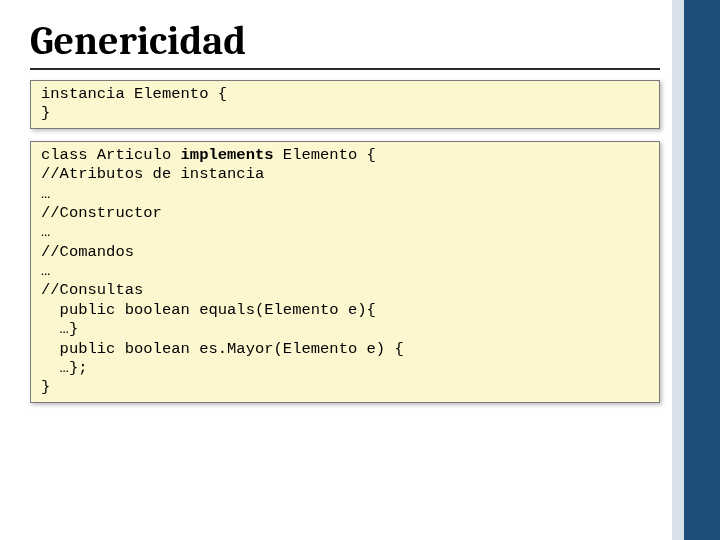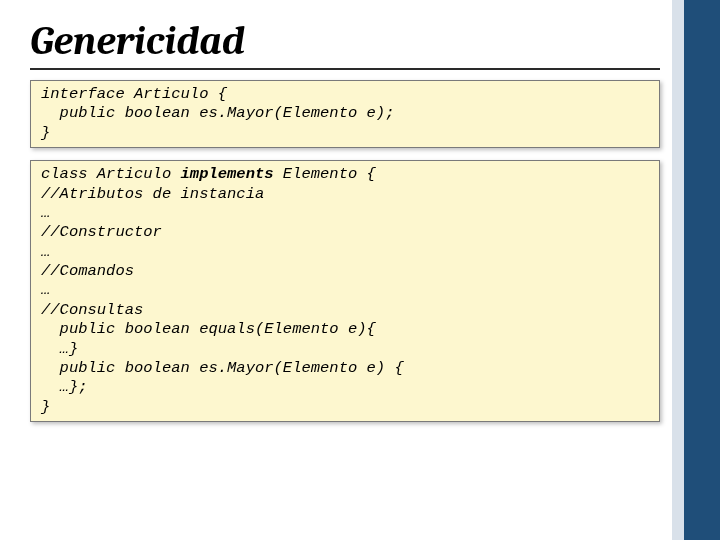--- a/index.html
+++ b/index.html
@@ -10,21 +10,20 @@
     background: #ffffff;
     font-family: Georgia, 'Times New Roman', serif;
     overflow: hidden;
   }
   .slide {
     position: relative;
     width: 720px;
     height: 540px;
     box-sizing: border-box;
     padding: 18px 30px 10px 30px;
-    font-style: italic;
   }
   .accent-bar {
     position: absolute;
     top: 0;
     right: 0;
     width: 36px;
     height: 540px;
     background: #1f4e79;
   }
   .accent-light {
@@ -67,16 +66,16 @@
 </head>
 <body>
 
 <div class="slide">
   <div class="accent-light"></div>
   <div class="accent-bar"></div>
 
   <h1 class="title">Genericidad</h1>
   <hr class="title-rule">
 
-  <div class="code-box"><span class="line">interface Articulo {</span><span class="line">  public boolean es.Mayor(Elemento e);</span><span class="line">}</span></div>
+  <div class="code-box"><span class="line">instancia Elemento {</span><span class="line">}</span></div>
 
   <div class="code-box"><span class="line"><span>class Articulo </span><b>implements</b><span> Elemento {</span></span><span class="line">//Atributos de instancia</span><span class="line">…</span><span class="line">//Constructor</span><span class="line">…</span><span class="line">//Comandos</span><span class="line">…</span><span class="line">//Consultas</span><span class="line">  public boolean equals(Elemento e){</span><span class="line">  …}</span><span class="line">  public boolean es.Mayor(Elemento e) {</span><span class="line">  …};</span><span class="line"></span><span class="line">}</span></div>
 </div>
 
 </body></html>

